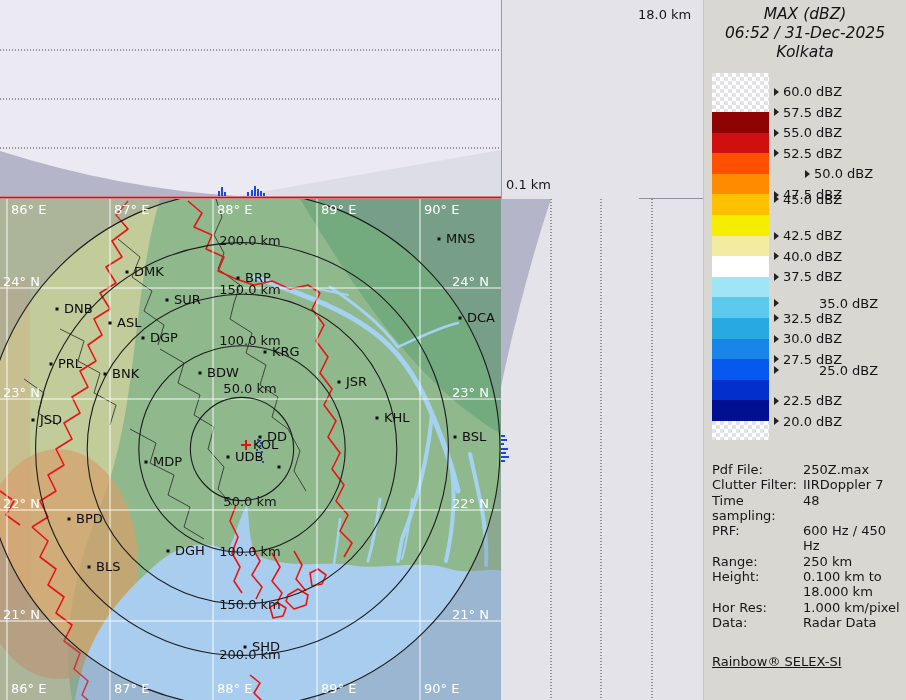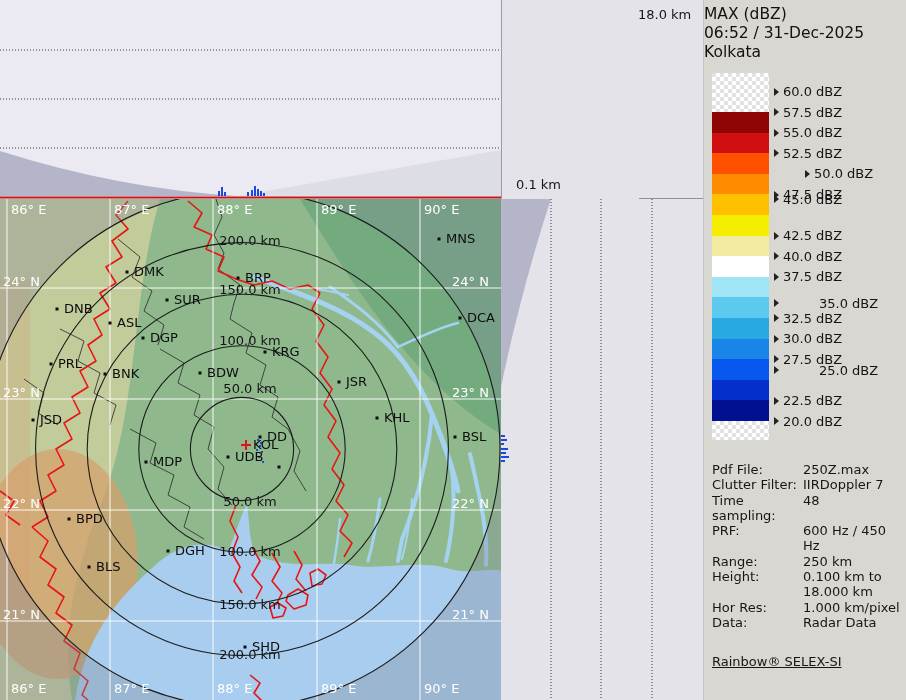--- a/index.html
+++ b/index.html
@@ -8,25 +8,25 @@
             background:#8b5cf6; font-family:"DejaVu Sans", sans-serif; }
   .panel { position:absolute; }
   #top-strip    { left:0;   top:0;   width:501px; height:199px; background:#ebeaf2; }
   #corner-panel { left:501px; top:0; width:202px; height:199px; background:#e4e3ea; border-left:1px solid #989aa6; }
   #side-strip   { left:501px; top:199px; width:202px; height:501px; background:#e4e3ea; }
   #map-panel    { left:0; top:199px; width:501px; height:501px; }
   #legend-panel { left:703px; top:0; width:203px; height:700px; background:#d9d7d2; border-left:1px solid #c6c4bf; }
 
   .axis-lab { position:absolute; font-size:13px; color:#17171a; white-space:nowrap; }
   #max-height-label { left:136px; top:7px; }
-  #min-height-label { left:14px;  top:177px; }
+  #min-height-label { left:4px;  top:177px; }
   #corner-bottom-line { position:absolute; left:137px; bottom:0; width:65px; height:1px; background:#8f909b; }
 
-  #title-block { position:absolute; top:5px; left:0; width:100%; 
-                 font-size:15.5px; line-height:19px; color:#121212; }
+  #title-block { position:absolute; top:5px; left:0; width:100%; text-align:center;
+                 font-size:15.5px; line-height:19px; color:#121212;font-style:italic; }
 
   #colorbar { position:absolute; left:8px; top:73px; width:57px; }
   .cb-band { width:57px; }
   .checker { background-color:#f3f3f4;
              background-image:repeating-conic-gradient(#ffffff 0% 25%, #e2e2e5 0% 50%);
              background-size:8px 8px; }
   #legend-labels { position:absolute; left:70px; top:0; }
   .lg-row { position:absolute; display:flex; align-items:center; gap:4px; height:16px;
             font-size:13px; color:#141414; white-space:nowrap;text-align:center; }
   .lg-arrow { width:0; height:0; border-left:5px solid #222;

